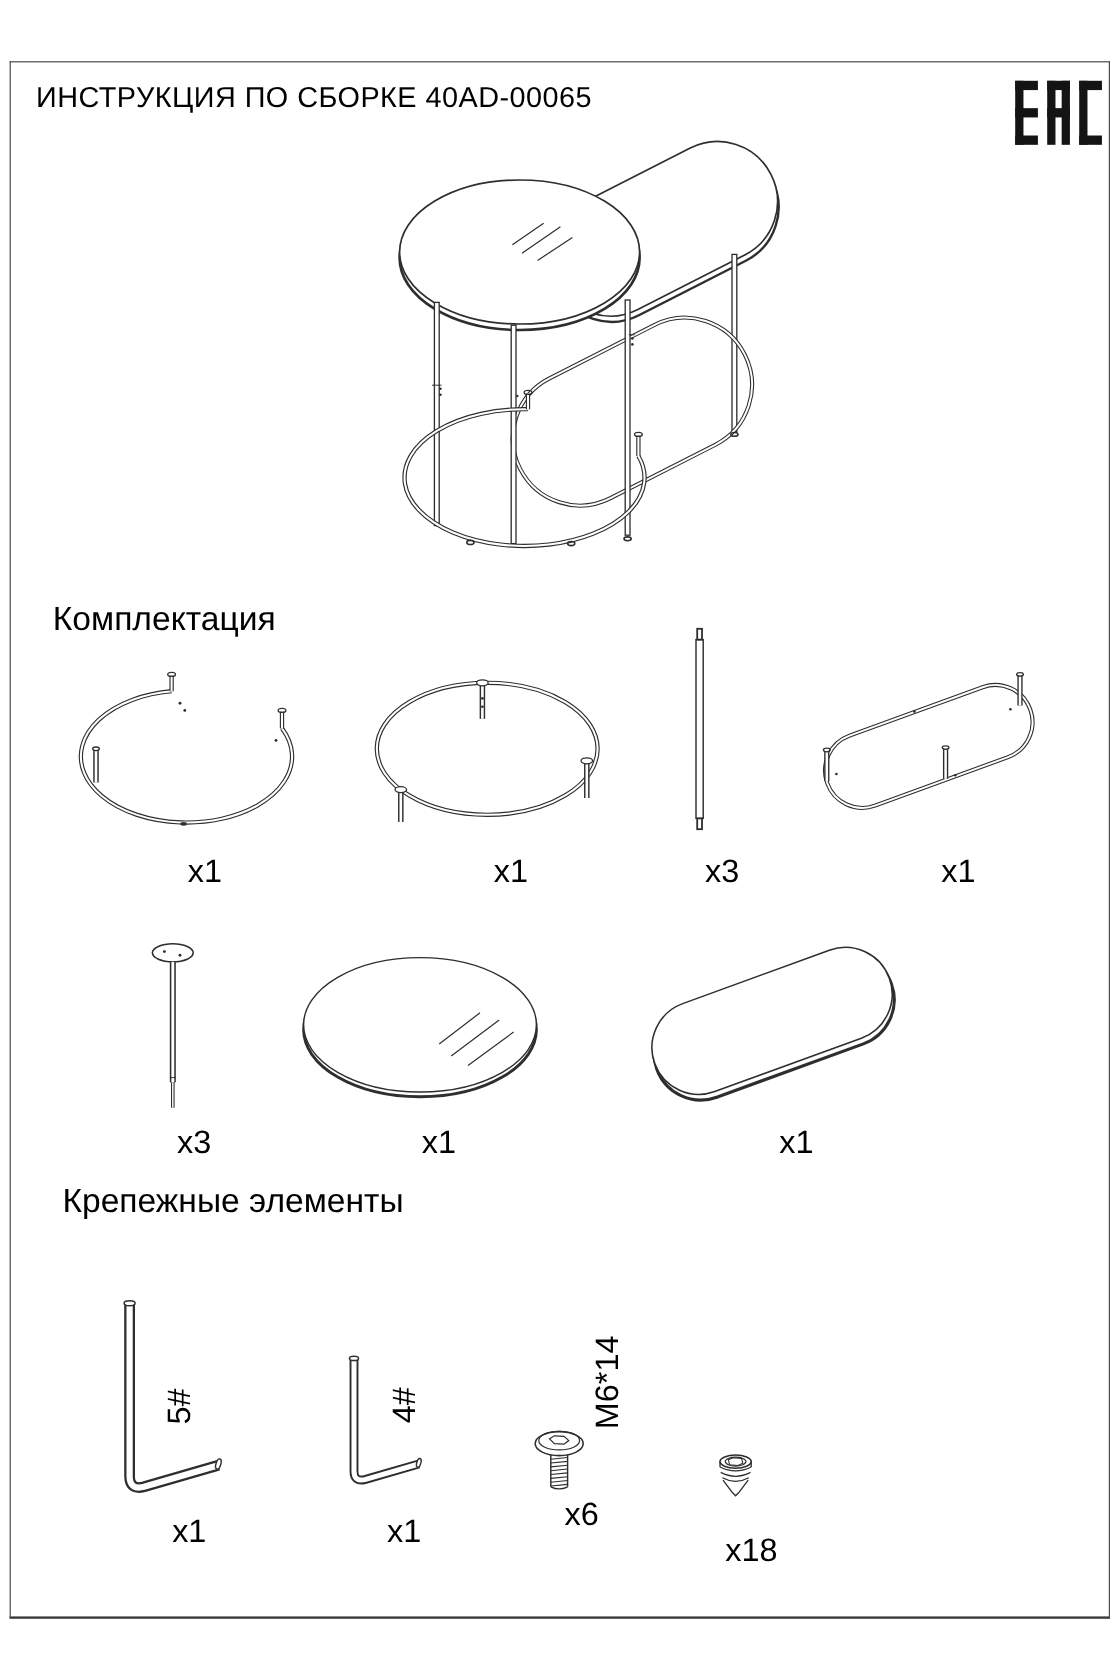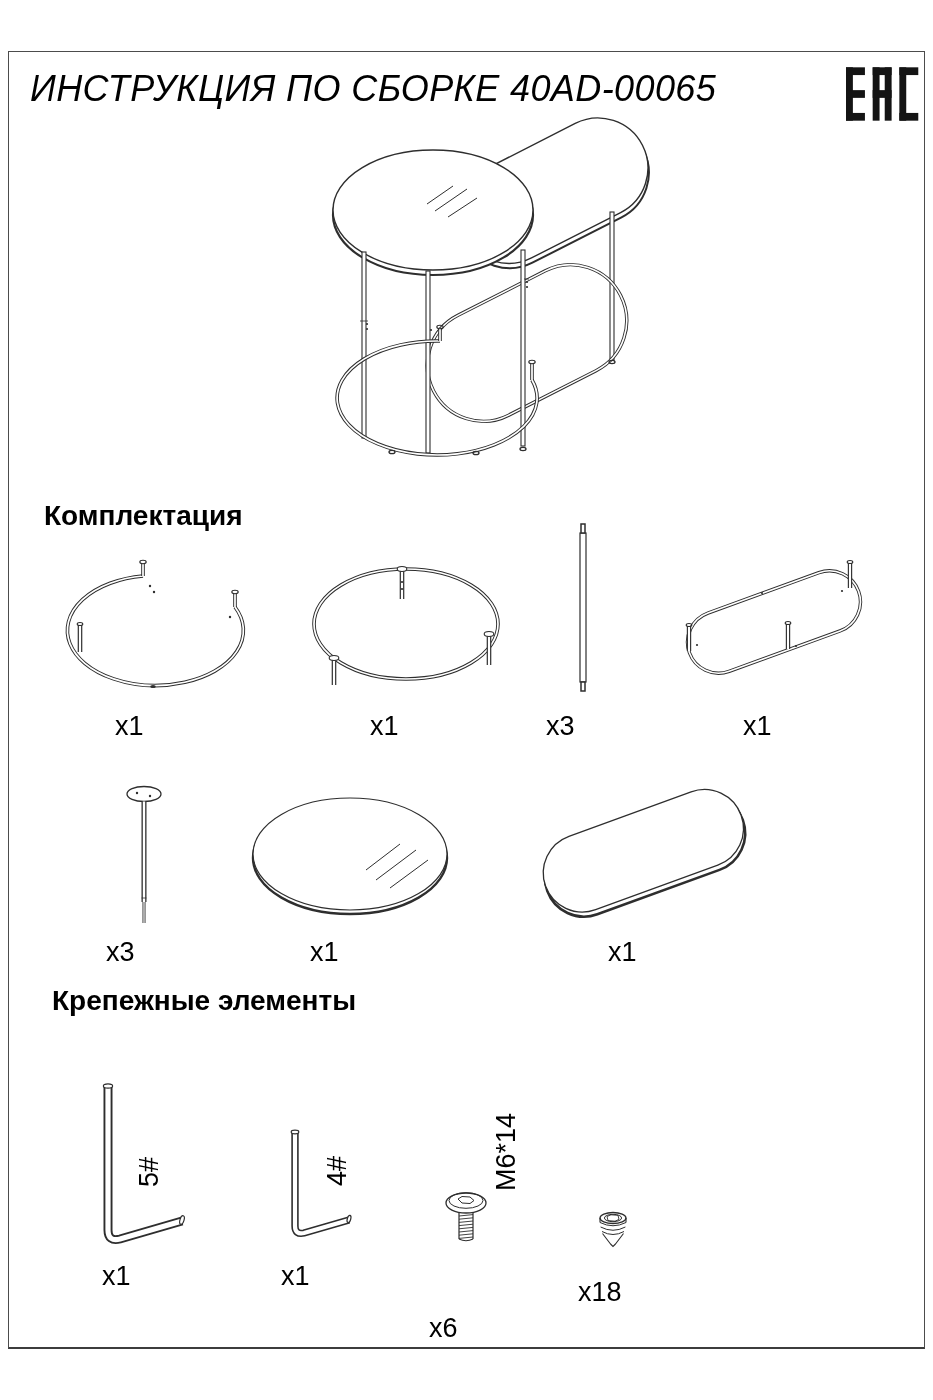--- a/index.html
+++ b/index.html
@@ -1,23 +1,23 @@
 <!DOCTYPE html>
 <html><head>
 <meta charset="utf-8">
 <style>
   html,body{margin:0;padding:0;background:#fff;}
   .page{position:relative;width:933px;height:1400px;background:#fff;
         font-family:"Liberation Sans", sans-serif;color:#000;overflow:hidden;}
   .abs{position:absolute;}
   .frame{left:8px;top:51px;width:915px;height:1295px;
          border:1px solid #4c4c4c;border-bottom:2px solid #3c3c3c;}
-  .title{left:30px;top:68px;font-size:36px;letter-spacing:.4px;white-space:nowrap;font-style:italic;}
-  .heading{font-size:28px;white-space:nowrap;font-weight:bold;}
-  .qty{font-size:27px;width:70px;text-align:left;line-height:1.1;}
+  .title{left:30px;top:68px;font-size:24px;letter-spacing:.4px;white-space:nowrap;}
+  .heading{font-size:28px;white-space:nowrap;}
+  .qty{font-size:27px;width:70px;text-align:right;line-height:1.1;}
   .sizelabel{font-size:27px;text-align:center;line-height:1.1;transform:rotate(-90deg);}
   svg{display:block;overflow:visible;}
 </style>
 </head>
 <body>
 
 <div class="page">
 
   <div class="abs frame"></div>
 
@@ -224,21 +224,21 @@
     <g fill="none" stroke="#2e2e2e">
       <ellipse cx="23" cy="13" rx="20" ry="10" fill="#fff" stroke-width="1.3"></ellipse>
       <ellipse cx="23" cy="10.5" rx="17" ry="7.8" stroke-width="1"></ellipse>
       <path d="M15 9 L19 6.5 L27 7 L31 10.5 L27 13.5 L19 13 Z" stroke-width="1"></path>
       <path d="M16 22.5 L16 49 M30 22.5 L30 49" stroke-width="1.2"></path>
       <path d="M16 26 L30 24.6 M16 29.2 L30 27.8 M16 32.4 L30 31 M16 35.6 L30 34.2 M16 38.8 L30 37.4 M16 42 L30 40.6 M16 45.2 L30 43.8 M16 48.4 L30 47" stroke-width=".9"></path>
       <path d="M16 49 Q23 52.5 30 49" stroke-width="1.2"></path>
     </g>
   </svg>
   <div class="abs sizelabel" style="left:452px;top:1137px;width:110px;height:30px">M6*14</div>
-  <div class="abs qty" style="left:429px;top:1314px">x6</div>
+  <div class="abs qty" style="left:429px;top:1248px">x6</div>
 
   <svg class="abs" style="left:593px;top:1209px" width="40" height="42" viewBox="0 0 40 42">
     <g fill="none" stroke="#2e2e2e">
       <ellipse cx="20" cy="9" rx="13" ry="5.5" fill="#fff" stroke-width="1.3"></ellipse>
       <ellipse cx="20" cy="9" rx="8.6" ry="3.7" stroke-width="1"></ellipse>
       <path d="M14 7.5 L18 5.8 L25 6.3 L26 10.4 L22 12.2 L15 11.6 Z" stroke-width=".9"></path>
       <path d="M7 9 L7 13.5 M33 9 L33 13.5" stroke-width="1.1"></path>
       <path d="M7 13.5 Q20 20 33 13.5 M7.6 18 Q20 24.5 32.4 18 M9 22.5 Q20 28.5 31 22.5" stroke-width="1"></path>
       <path d="M9.5 24.5 L17.5 35 M30.5 24.5 L22.5 35 M17.5 35 L20 37.5 L22.5 35" stroke-width="1.1"></path>
     </g>

